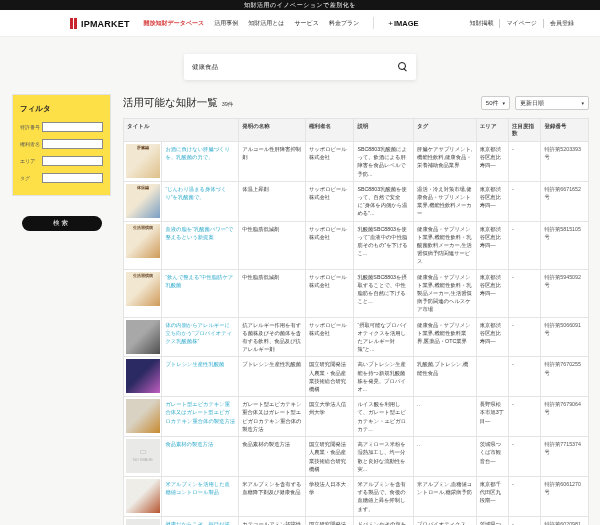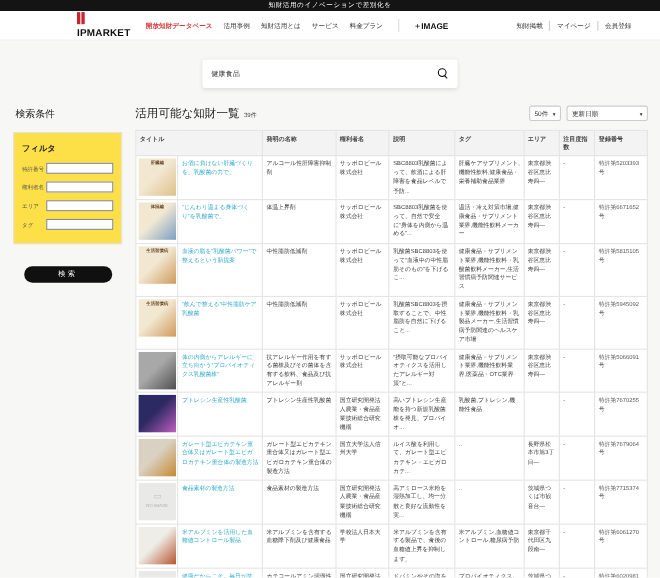--- a/index.html
+++ b/index.html
@@ -4,21 +4,21 @@
 <style>
   * { margin:0; padding:0; box-sizing:border-box; }
   html,body { width:600px; height:525px; overflow:hidden; }
   body { font-family:"Liberation Sans", sans-serif; background:#f7f7f6; color:#222; }
 
   
   .topbar { height:10px; background:#141414; color:#fff; font-size:6px; line-height:10px; text-align:center; letter-spacing:.5px; }
 
   
   .header { height:27px; background:#fff; display:flex; align-items:center; padding:0 26px 0 70px; border-bottom:1px solid #eee; }
-  .logo { display:flex; align-items:flex-start; gap:3px; margin-right:14px;flex-direction:column; }
+  .logo { display:flex; align-items:flex-end; gap:3px; margin-right:14px; }
   .logo-mark { width:8px; height:11px; display:flex; gap:1px; }
   .logo-mark i { display:block; width:3px; height:11px; background:#c8242e; }
   .logo-mark i:last-child { height:11px; background:#c8242e; width:3px; }
   .logo-text { font-size:9px; font-weight:bold; letter-spacing:.2px; color:#111; }
   .nav { display:flex; align-items:center; gap:10px; font-size:6px; color:#333; }
   .nav .nav-item { cursor:pointer; white-space:nowrap; }
   .nav .nav-item.active { color:#d63b3b; font-weight:bold; }
   .nav-sep { width:1px; height:12px; background:#ddd; margin:0 4px; }
   .vision-logo { font-size:7.5px; font-weight:bold; color:#111; display:flex; align-items:center; gap:1px; }
   .vision-plus { font-size:8px; font-weight:normal; }
@@ -100,21 +100,20 @@
 
 <div class="search-section">
   <div class="searchbox">
     <input type="text" value="健康食品" style="">
     <span class="search-icon"></span>
   </div>
 </div>
 
 <div class="content">
   <aside class="sidebar">
-    <div class="sidebar-title">検索条件</div>
     <div class="filter-box">
       <div class="filter-title">フィルタ</div>
       <div class="field-row">
         <label>特許番号</label>
         <input type="text" value="" style="">
       </div>
       <div class="field-row">
         <label>権利者名</label>
         <input type="text" value="" style="">
       </div>

